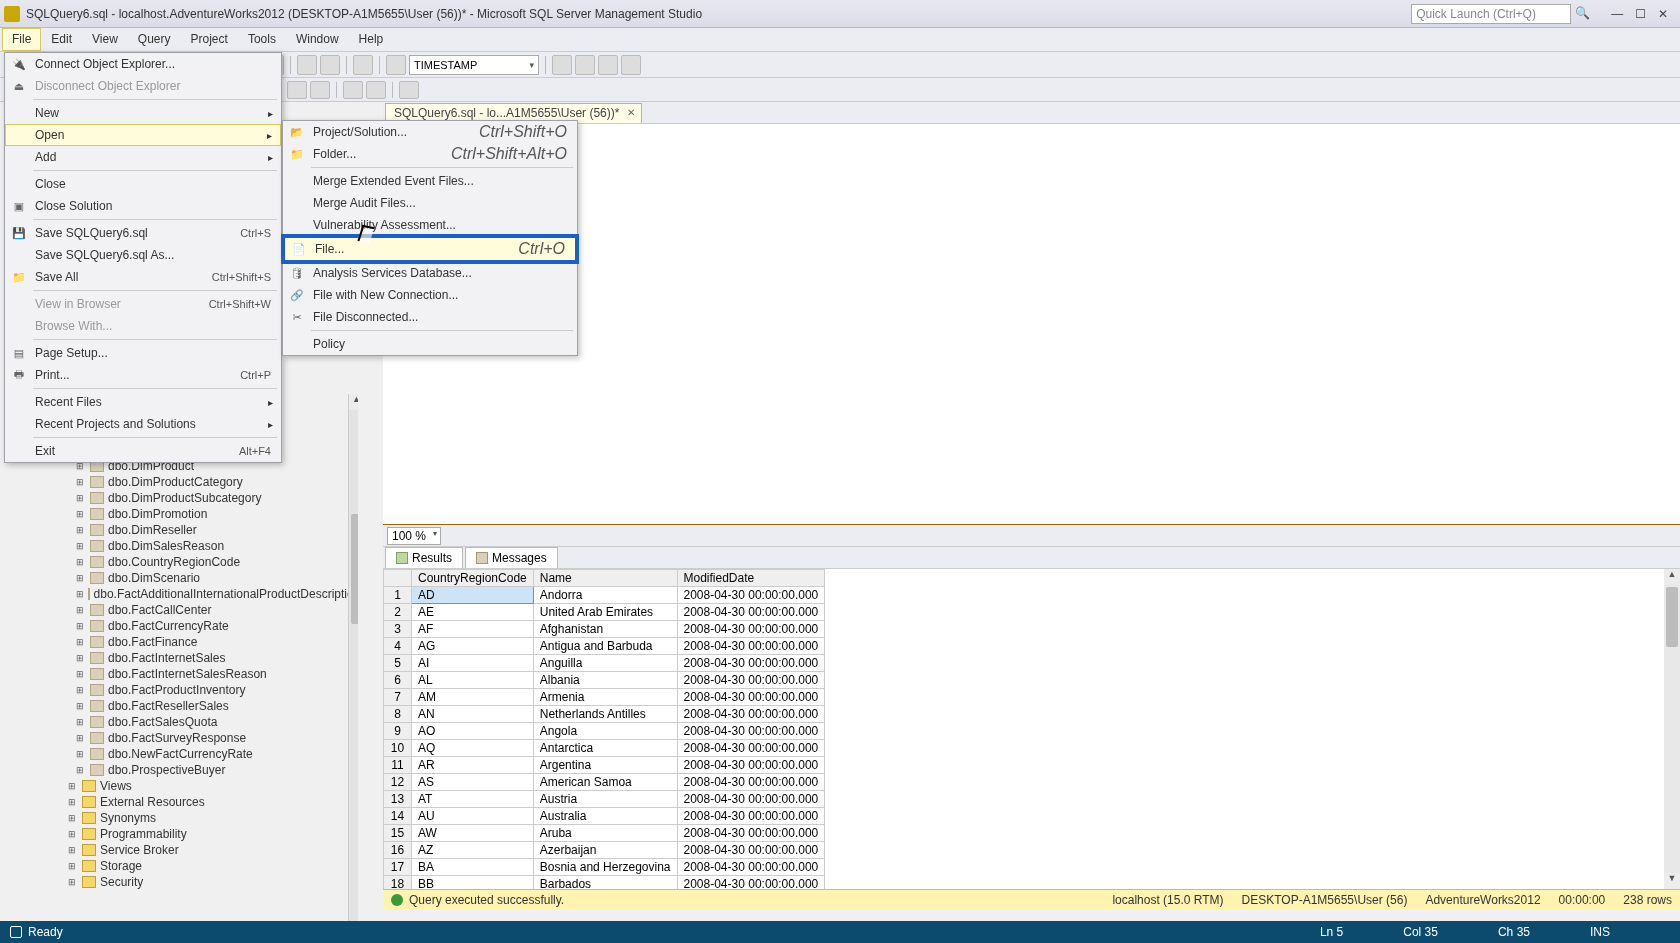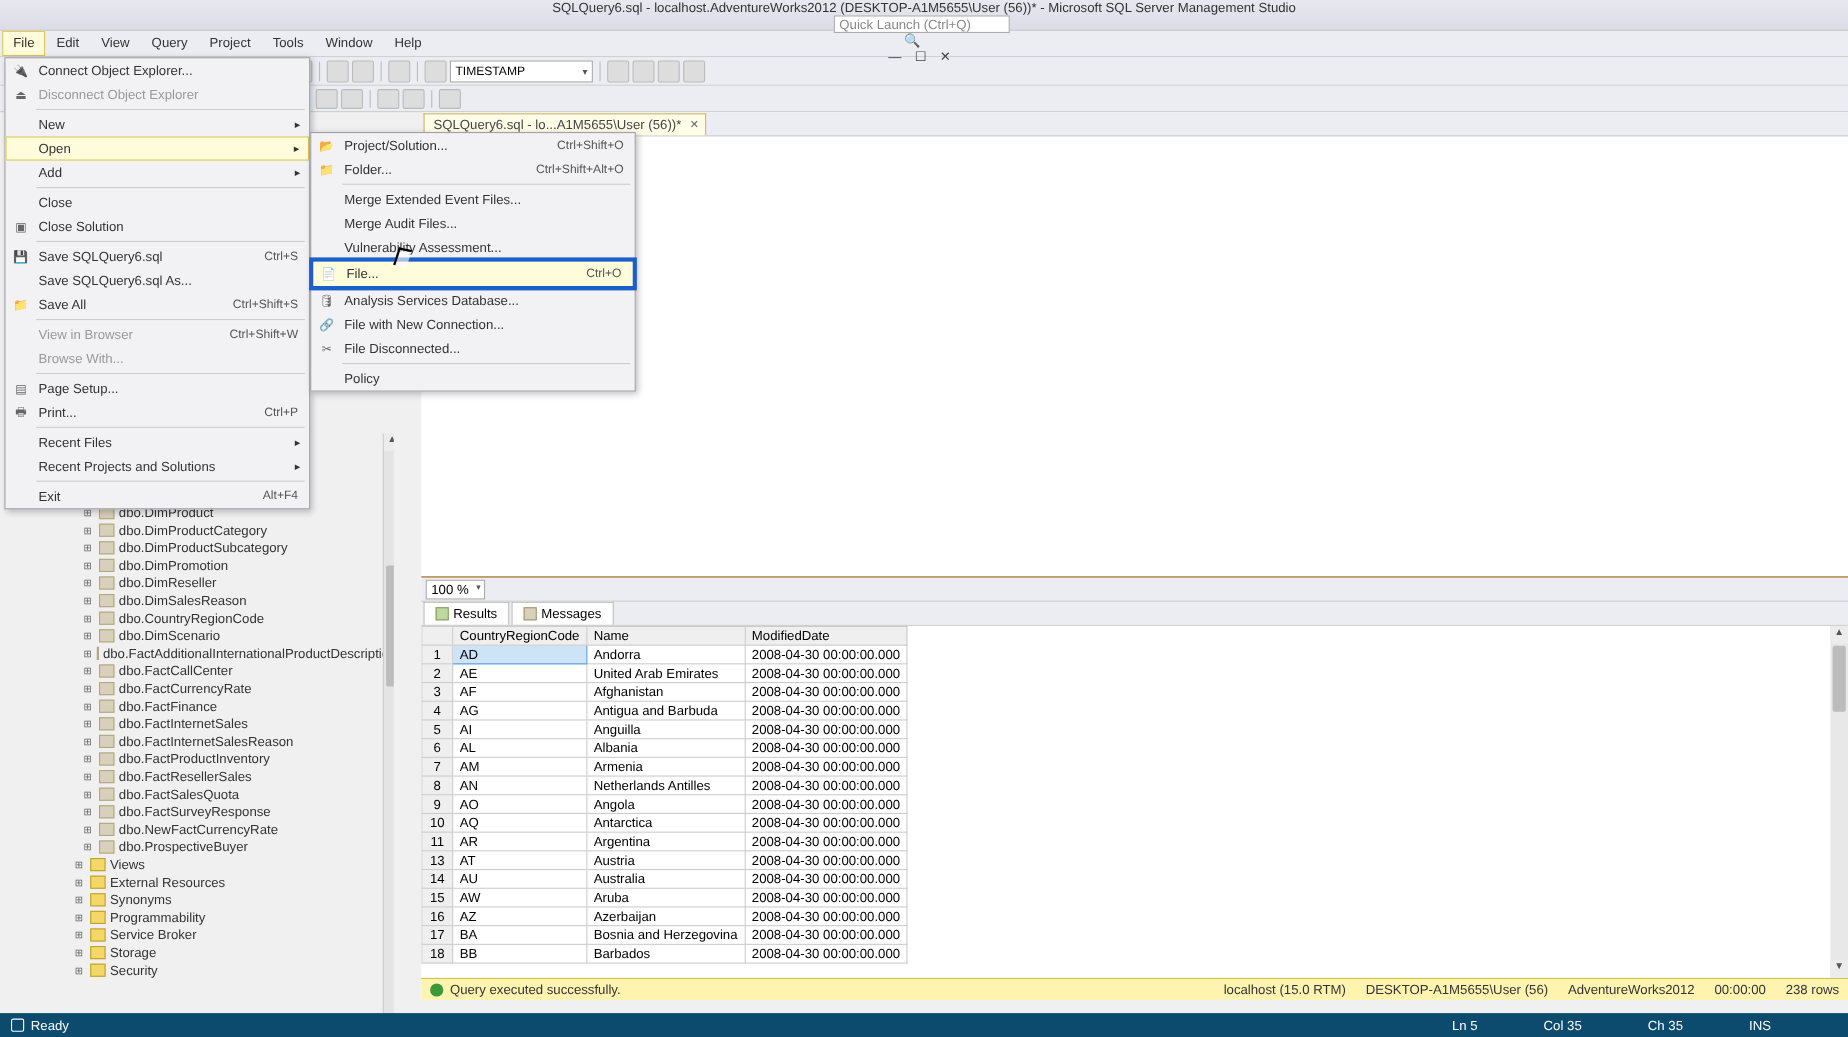--- a/index.html
+++ b/index.html
@@ -1,17 +1,17 @@
 <!DOCTYPE html>
 <html><head>
 <meta charset="utf-8">
 <style>
 * { margin:0; padding:0; box-sizing:border-box; font-family:"Segoe UI",Tahoma,sans-serif; font-size:12px; }
 body { background:#f0f0f0; overflow:hidden; width:1680px; height:943px; position:relative; }
-.titlebar { height:28px; background:linear-gradient(#e8e8f0,#dcdce8); display:flex; align-items:center; padding:0 4px; border-bottom:1px solid #bbb;flex-direction:column; }
+.titlebar { height:28px; background:linear-gradient(#e8e8f0,#dcdce8); display:flex; align-items:center; padding:0 4px; border-bottom:1px solid #bbb; }
 .titlebar .app-icon { width:16px; height:16px; background:#c8a800; margin-right:6px; border-radius:2px; }
 .titlebar .title { flex:1; color:#333; }
 .titlebar .quick { width:160px; height:20px; border:1px solid #aaa; background:#fff; padding:0 4px; font-size:11px; color:#888; margin-right:4px; display:flex; align-items:center; }
 .titlebar .search-icn { width:16px; height:16px; margin-right:20px; color:#555; text-align:center; }
 .titlebar .winctl { display:flex; gap:12px; margin-right:8px; color:#444; }
 .titlebar .winctl span { cursor:pointer; }
 .menubar { height:24px; background:#ecedf2; display:flex; align-items:stretch; padding:0 2px; border-bottom:1px solid #ccc; }
 .menubar .m { padding:4px 10px; color:#333; cursor:pointer; }
 .menubar .m.open { background:#fffcdc; border:1px solid #d8c860; padding:3px 9px; }
 .toolbar { height:26px; background:#ecedf2; border-bottom:1px solid #ccc; display:flex; align-items:center; padding:0 4px; gap:3px; }
@@ -31,21 +31,21 @@
 .file-menu .fm .ic { position:absolute; left:6px; width:16px; height:16px; font-size:11px; color:#666; display:flex; align-items:center; justify-content:center; }
 .file-menu .fm .sc { margin-left:auto; color:#555; font-size:11px; }
 .file-menu .fm .arr { position:absolute; right:8px; color:#333; font-size:10px; }
 .file-menu .fm.hover { background:#fffcdc; border:1px solid #d8c860; padding:0 9px 0 29px; height:22px; }
 .file-menu .divider { height:1px; background:#ccc; margin:2px 4px 2px 28px; }
 
 
 .open-sub { position:absolute; top:120px; left:282px; width:296px; background:#f2f2f4; border:1px solid #a0a0a8; box-shadow:2px 2px 6px rgba(0,0,0,0.25); z-index:101; }
 .open-sub .os { display:flex; align-items:center; height:22px; padding:0 10px 0 30px; position:relative; color:#333; }
 .open-sub .os .ic { position:absolute; left:6px; width:16px; height:16px; font-size:11px; color:#666; display:flex; align-items:center; justify-content:center; }
-.open-sub .os .sc { margin-left:auto; color:#555; font-size:11px; }
+.open-sub .os .sc { margin-left:auto; color:#555; font-size:16px;font-style:italic; }
 .open-sub .divider { height:1px; background:#ccc; margin:2px 4px 2px 28px; }
 .open-sub .selbox { border:4px solid #1b5fc9; margin:-2px; }
 .open-sub .os.sel { background:#fffcdc; }
 
 
 .tree { position:absolute; left:68px; top:394px; width:290px; bottom:0; overflow:hidden; color:#333; }
 .tree .node { height:16px; display:flex; align-items:center; gap:4px; padding-left:8px; font-size:11.5px; }
 .tree .node .exp { width:10px; color:#666; font-size:9px; }
 .tree .node .tic { width:14px; height:12px; background:#d8d0b8; border:1px solid #b0a880; }
 .tree .subnodes .node { padding-left:24px; }
@@ -558,20 +558,26 @@
               <td class="">Antarctica</td>
               <td class="">2008-04-30 00:00:00.000</td>
             </tr>
             <tr>
               <td class="rownum">11</td>
               <td class="">AR</td>
               <td class="">Argentina</td>
               <td class="">2008-04-30 00:00:00.000</td>
             </tr>
             <tr>
+              <td class="rownum">12</td>
+              <td class="">AS</td>
+              <td class="">American Samoa</td>
+              <td class="">2008-04-30 00:00:00.000</td>
+            </tr>
+            <tr>
               <td class="rownum">13</td>
               <td class="">AT</td>
               <td class="">Austria</td>
               <td class="">2008-04-30 00:00:00.000</td>
             </tr>
             <tr>
               <td class="rownum">14</td>
               <td class="">AU</td>
               <td class="">Australia</td>
               <td class="">2008-04-30 00:00:00.000</td>

